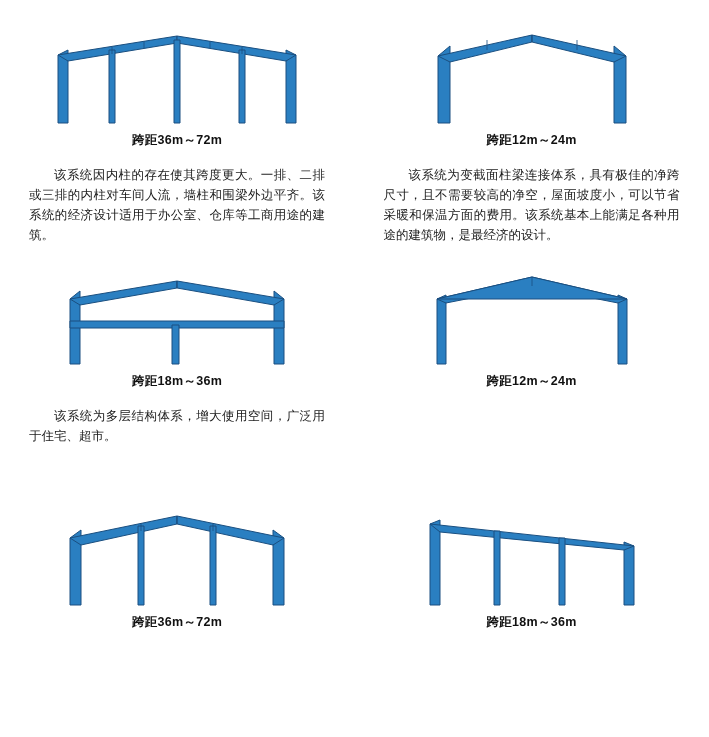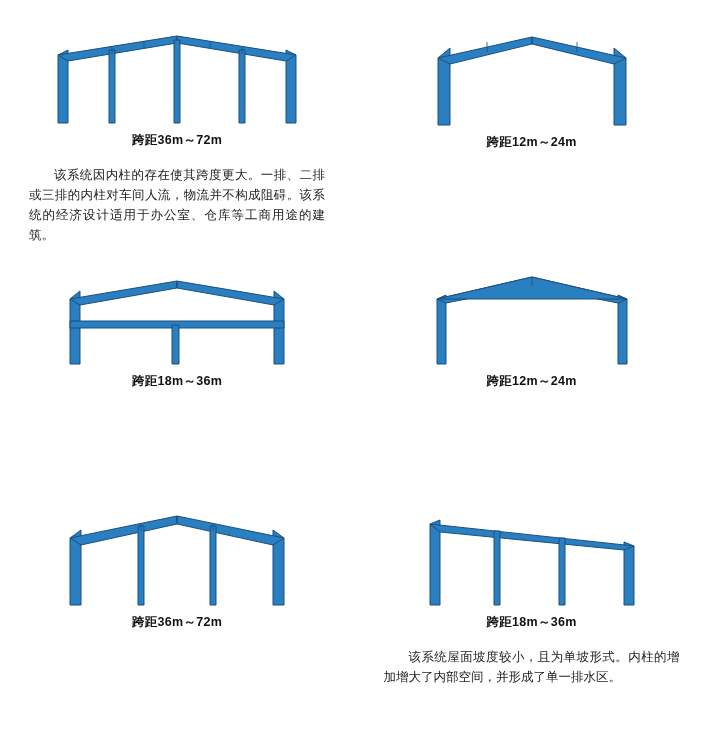--- a/index.html
+++ b/index.html
@@ -94,21 +94,21 @@
           </g>
           <g stroke="#1a4f80" stroke-width="0.8" fill="none">
             <line x1="60" y1="19" x2="60" y2="26"></line>
             <line x1="190" y1="19" x2="190" y2="26"></line>
             <line x1="92" y1="13" x2="92" y2="20"></line>
             <line x1="158" y1="13" x2="158" y2="20"></line>
           </g>
         </svg>
       </div>
       <div class="caption">跨距36m～72m</div>
-      <div class="desc">该系统因内柱的存在使其跨度更大。一排、二排或三排的内柱对车间人流，物流并不构成阻碍。该系统的经济设计适用于办公室、仓库等工商用途的建筑。</div>
+      <div class="desc">该系统因内柱的存在使其跨度更大。一排、二排或三排的内柱对车间人流，墙柱和围梁外边平齐。该系统的经济设计适用于办公室、仓库等工商用途的建筑。</div>
     </div>
 
     <div class="cell r1">
       <div class="figure">
         <svg width="200" height="100" viewBox="0 0 200 100">
           <g fill="#2a7fc1" stroke="#1a4f80" stroke-width="1" stroke-linejoin="round">
 
             <path d="M6,95 L6,28 L18,18 L18,95 Z"></path>
 
             <path d="M182,95 L182,18 L194,28 L194,95 Z"></path>
@@ -118,20 +118,21 @@
             <path d="M194,28 L100,7 L100,14 L182,34 Z"></path>
           </g>
           <g stroke="#1a4f80" stroke-width="0.8" fill="none">
             <line x1="55" y1="12" x2="55" y2="22"></line>
             <line x1="145" y1="12" x2="145" y2="22"></line>
             <line x1="100" y1="7" x2="100" y2="14"></line>
           </g>
         </svg>
       </div>
       <div class="caption">跨距12m～24m</div>
+      <div class="desc">该系统为变截面柱梁连接体系，具有极佳的净跨尺寸，且不需要较高的净空，屋面坡度小，可以节省采暖和保温方面的费用。该系统基本上能满足各种用途的建筑物，是最经济的设计。</div>
     </div>
 
     <div class="cell r2">
       <div class="figure">
         <svg width="230" height="100" viewBox="0 0 230 100">
           <g fill="#2a7fc1" stroke="#1a4f80" stroke-width="1" stroke-linejoin="round">
 
             <path d="M8,95 L8,30 L18,22 L18,95 Z"></path>
 
             <path d="M212,95 L212,22 L222,30 L222,95 Z"></path>
@@ -143,20 +144,21 @@
             <rect x="8" y="52" width="214" height="7"></rect>
 
             <rect x="110" y="56" width="7" height="39"></rect>
           </g>
           <g stroke="#1a4f80" stroke-width="0.8" fill="none">
             <line x1="115" y1="12" x2="115" y2="19"></line>
           </g>
         </svg>
       </div>
       <div class="caption">跨距18m～36m</div>
+      <div class="desc">该系统为多层结构体系，增大使用空间，广泛用于住宅、超市。</div>
     </div>
 
     <div class="cell r2">
       <div class="figure">
         <svg width="210" height="100" viewBox="0 0 210 100">
           <g fill="#2a7fc1" stroke="#1a4f80" stroke-width="1" stroke-linejoin="round">
 
             <path d="M10,95 L10,30 L19,26 L19,95 Z"></path>
 
             <path d="M191,95 L191,26 L200,30 L200,95 Z"></path>
@@ -208,17 +210,16 @@
             <path d="M202,95 L202,32 L212,36 L212,95 Z"></path>
 
             <path d="M8,14 L212,36 L202,40 L18,22 Z"></path>
 
             <rect x="72" y="21" width="6" height="74"></rect>
             <rect x="137" y="28" width="6" height="67"></rect>
           </g>
         </svg>
       </div>
       <div class="caption">跨距18m～36m</div>
-      <div class="desc">该系统屋面坡度较小，且为单坡形式。内柱的增加增大了内部空间，并形成了单一排水区。</div>
     </div>
 
   </div>
 </div>
 
 </body></html>

